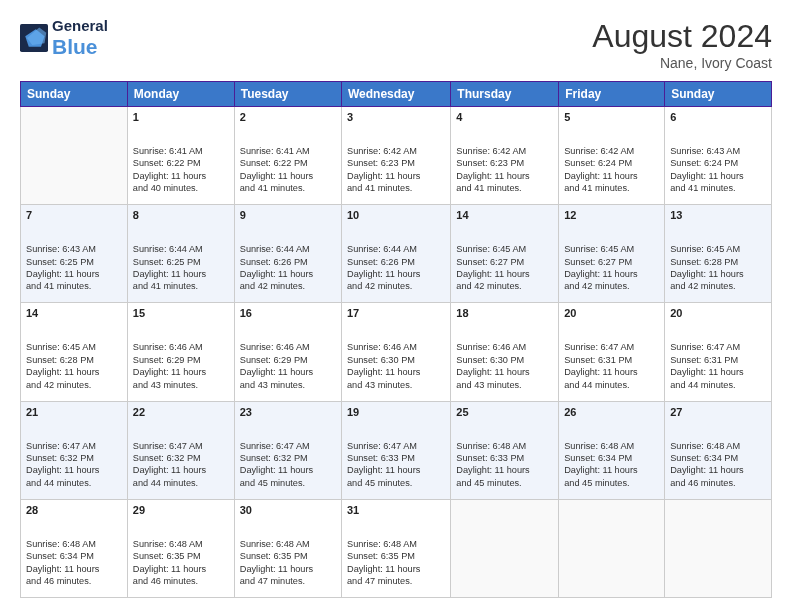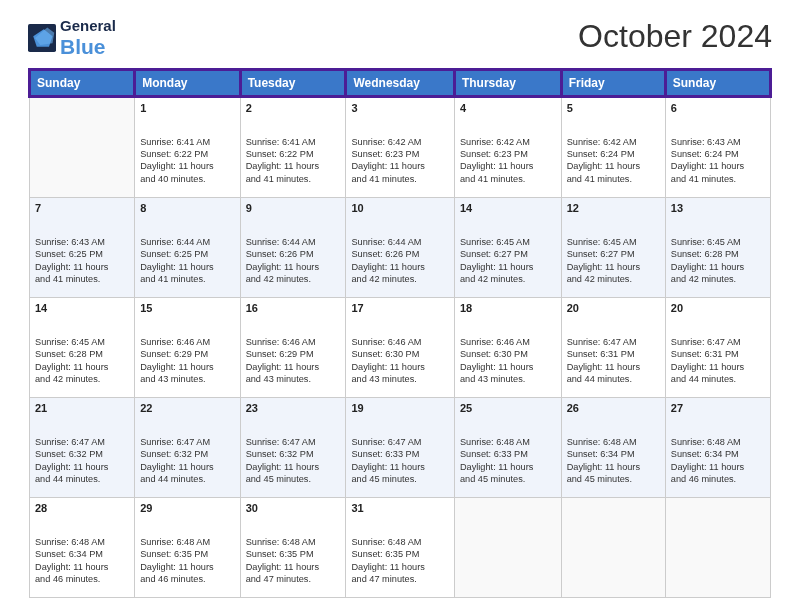--- a/index.html
+++ b/index.html
@@ -6,21 +6,21 @@
     body {
       font-family: Arial, sans-serif;
       background: #fff;
       width: 792px;
       height: 612px;
       overflow: hidden;
     }
     .page {
       width: 792px;
       height: 612px;
-      padding: 18px 20px 14px 28px;
+      padding: 18px 20px 14px 20px;
       display: flex;
       flex-direction: column;
     }
     .header {
       display: flex;
       justify-content: space-between;
       align-items: flex-start;
       margin-bottom: 10px;
     }
     .logo {
@@ -49,21 +49,21 @@
       border-collapse: collapse;
       flex: 1;
     }
     thead tr th {
       background-color: #3a78c9;
       color: #fff;
       font-size: 12px;
       font-weight: bold;
       padding: 5px 6px;
       text-align: left;
-      border: 3px solid #4c1d95;
+      border: 1px solid #4c1d95;
     }
     tbody tr td {
       border: 1px solid #ccc;
       vertical-align: top;
       padding: 4px 5px;
       font-size: 9.5px;
       color: #333;
       width: 113px;
       height: 82px;
     }
@@ -100,21 +100,22 @@
         <rect x="0" y="0" width="32" height="32" fill="#1a2a4a" rx="2"></rect>
         <polygon points="18,6 28,14 24,26 10,26 6,14" fill="#4a90d9"></polygon>
         <polygon points="22,4 30,10 28,22 14,24 8,16" fill="#6ab0f0" opacity="0.6"></polygon>
       </svg>
       <div>
         <div style="font-size:15px;font-weight:bold;color:#1a2a4a;line-height:1.1;">General</div>
         <div style="font-size:21px;font-weight:bold;color:#4a90d9;line-height:1.1;">Blue</div>
       </div>
     </div>
     <div class="title-area">
-      <div class="month-title">October 2024</div>
+      <div class="month-title">August 2024</div>
+      <div class="location">Nane, Ivory Coast</div>
     </div>
   </div>
 
   <table>
     <thead>
       <tr>
       <th>Sunday</th>
           <th>Monday</th>
           <th>Tuesday</th>
           <th>Wednesday</th>

